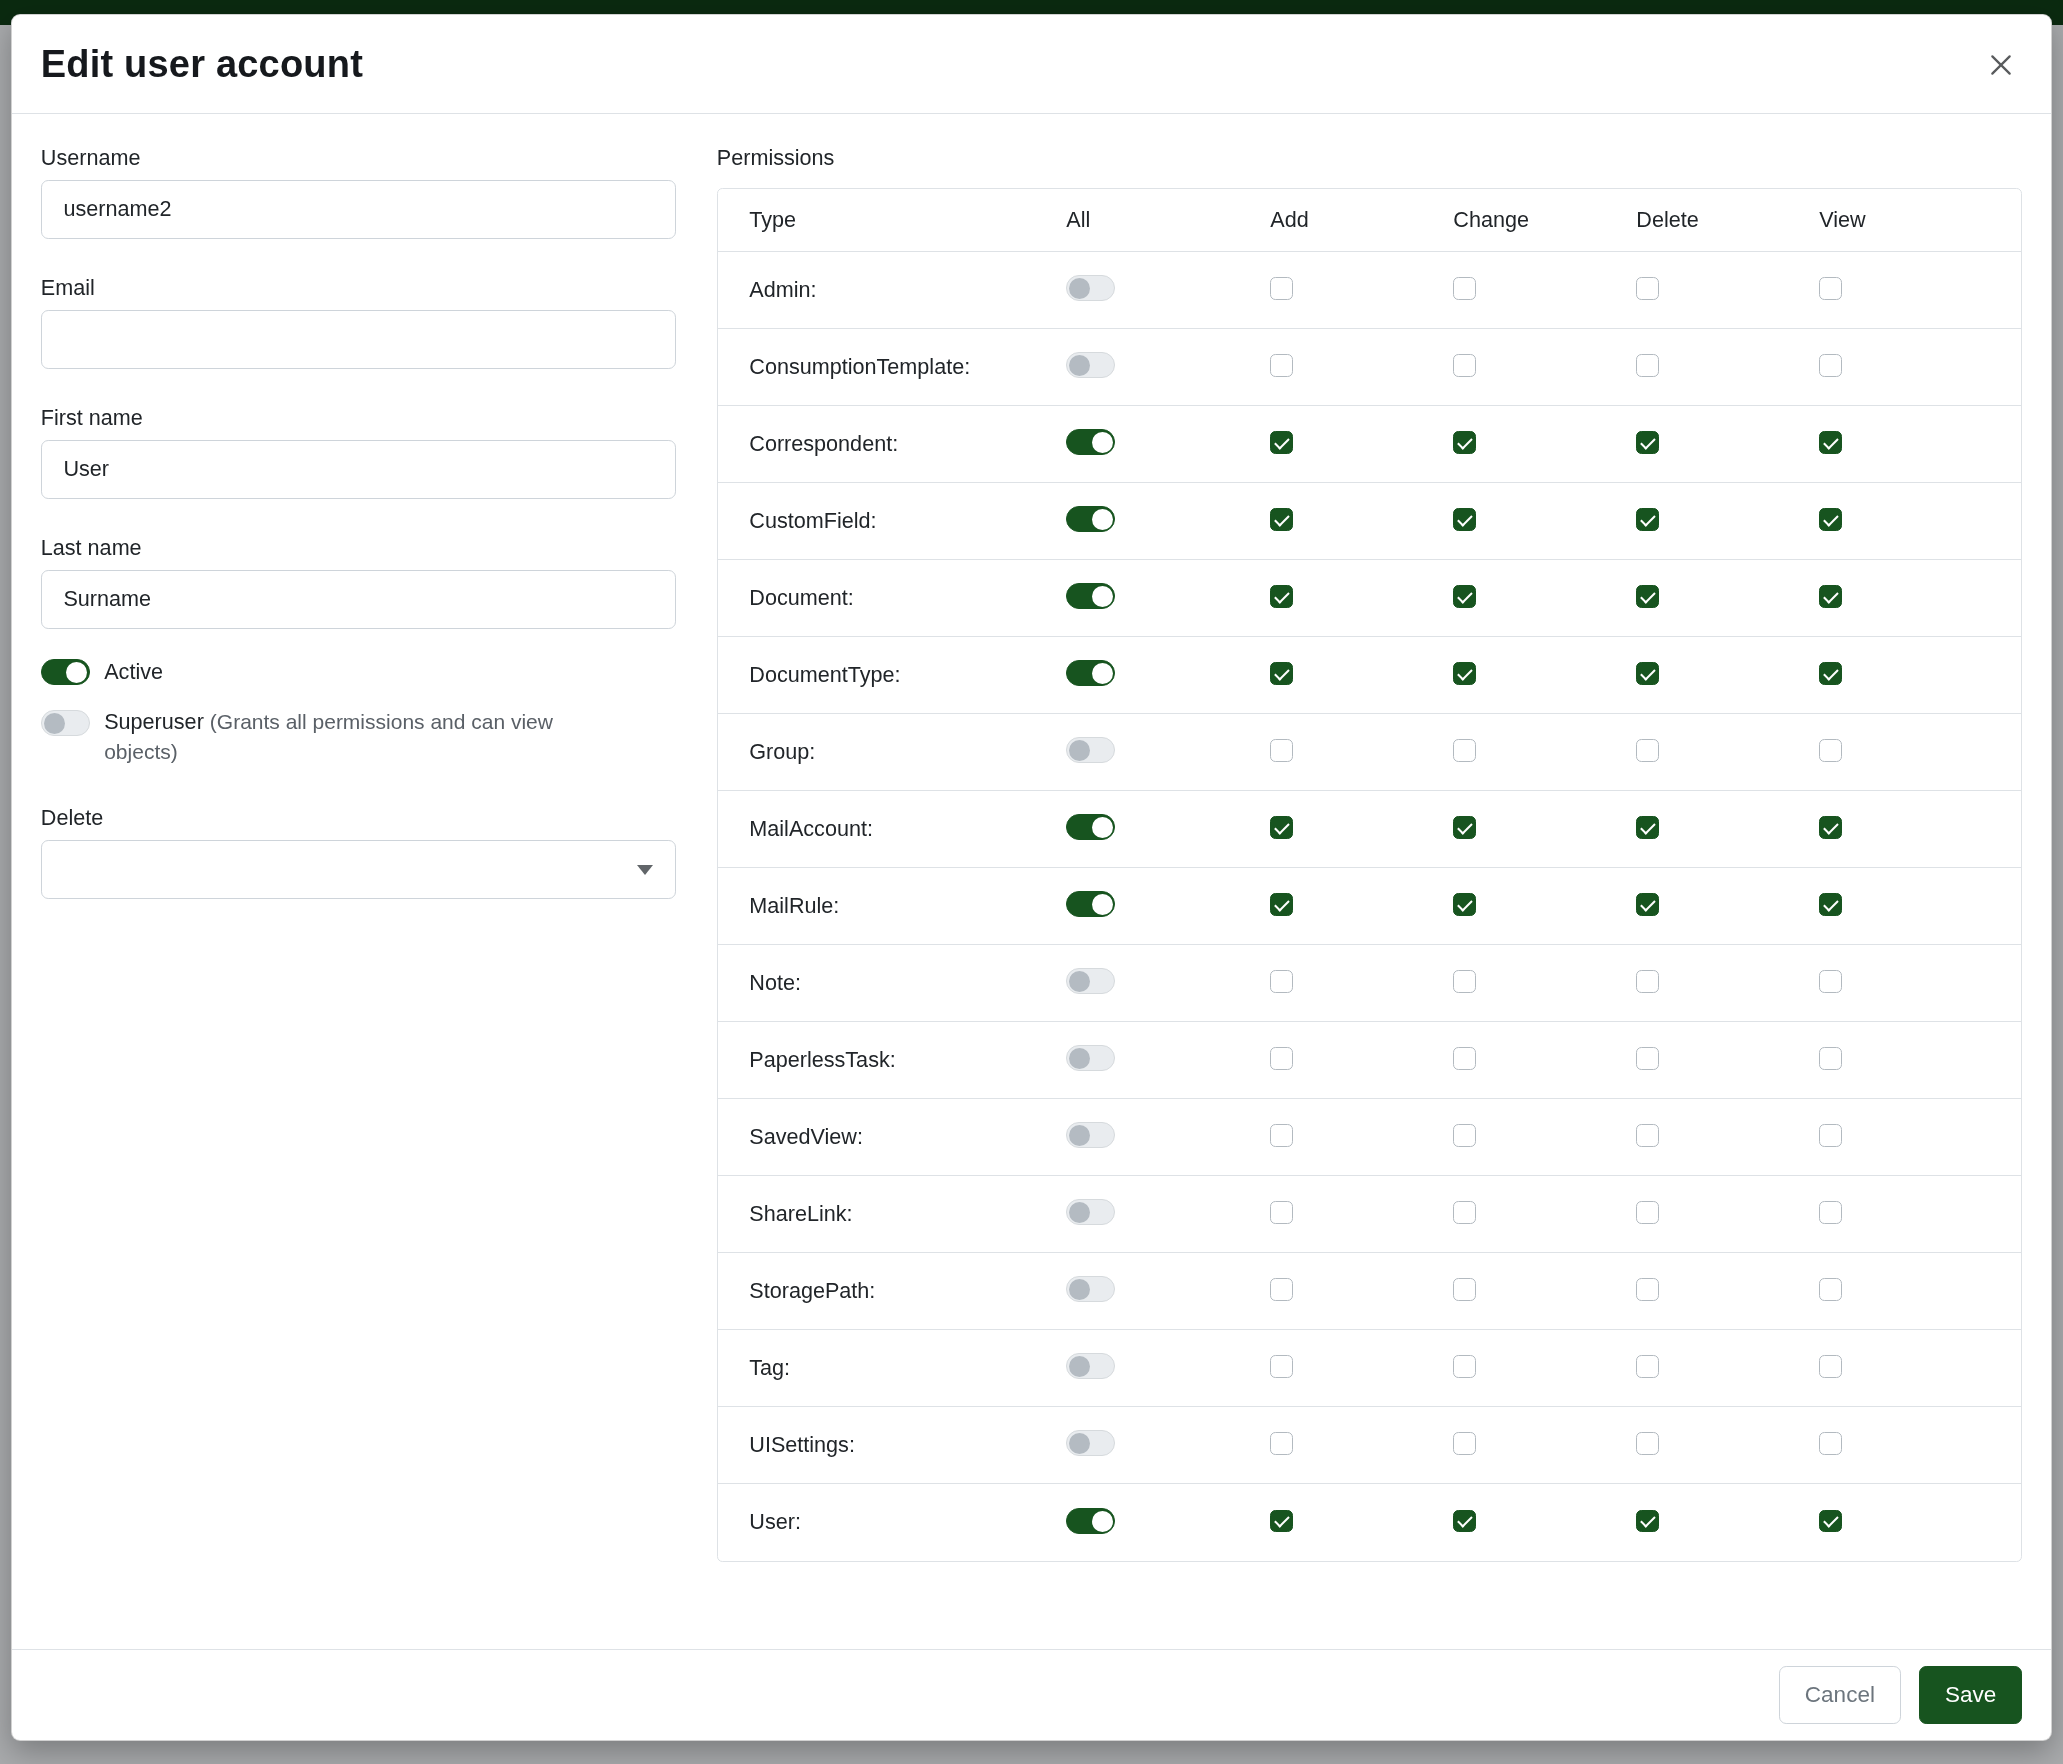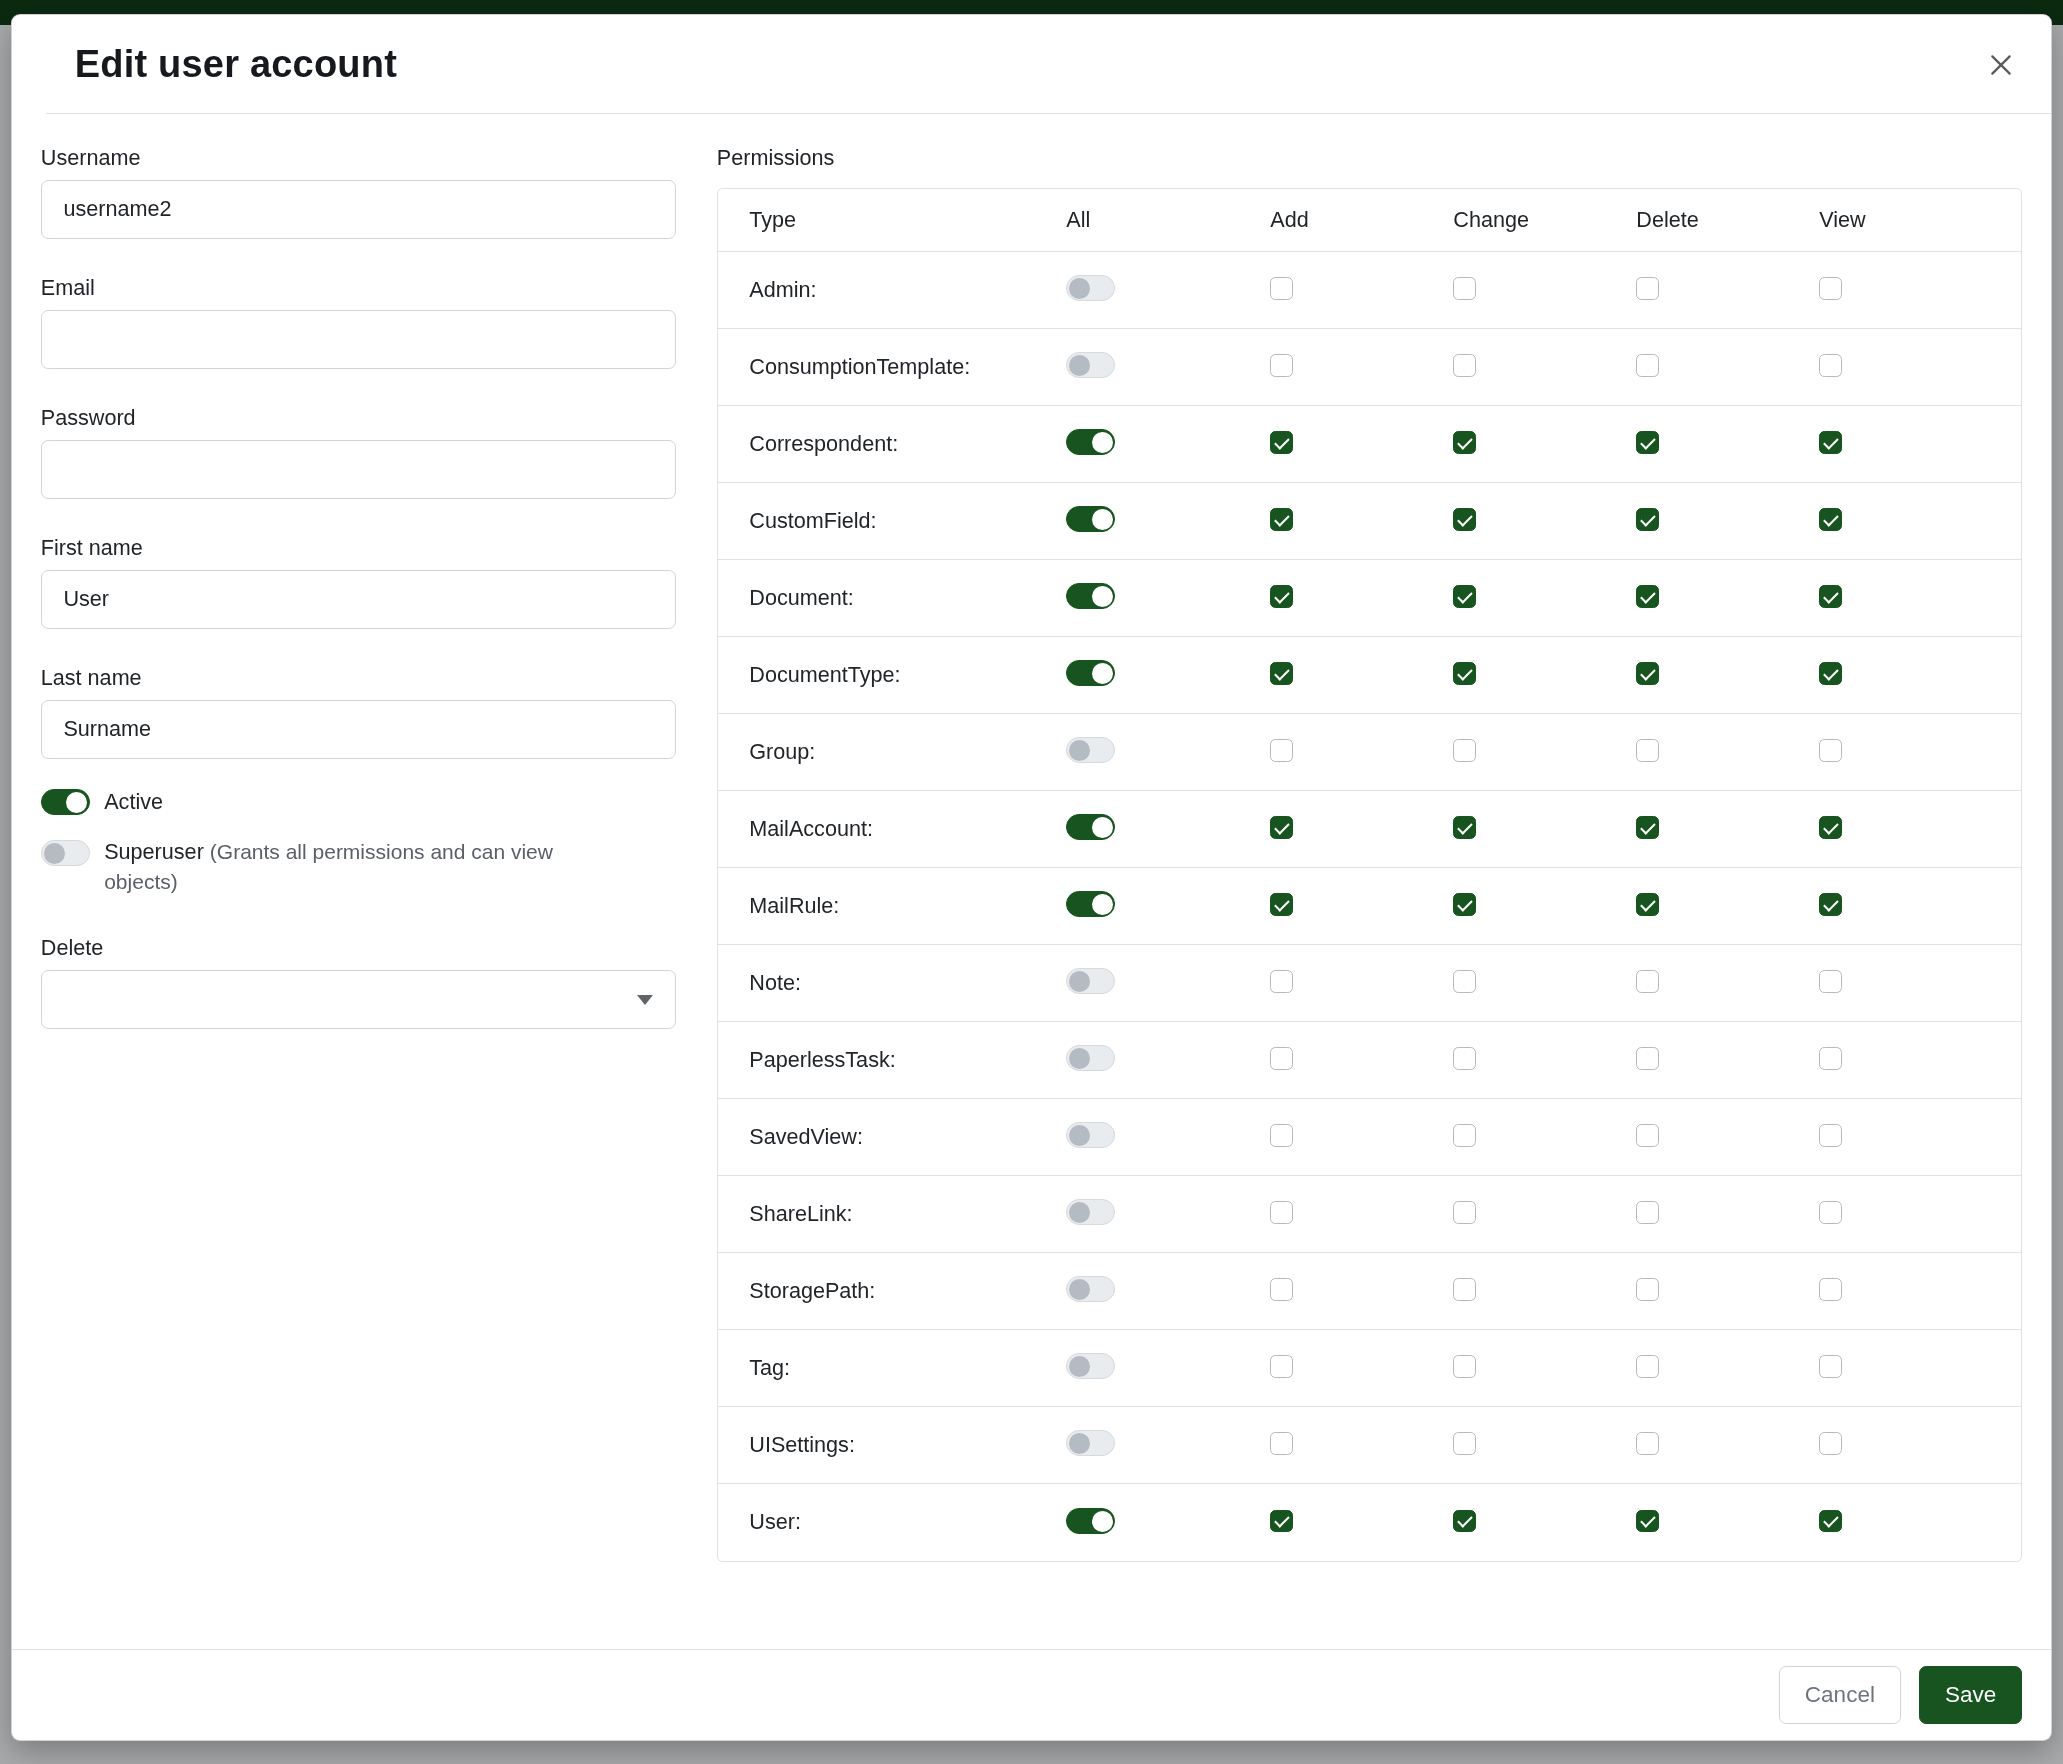--- a/index.html
+++ b/index.html
@@ -21,21 +21,20 @@
     box-shadow:0 10.8px 31px rgba(0,0,0,.28);
     display:flex; flex-direction:column;
     overflow:hidden;
   }
   
   .modal-header{
     display:flex; align-items:center; justify-content:space-between;
     padding:27px 27px 25px 29px;
     border-bottom:0.9px solid #dee2e6;
     flex:none;
-    margin-left:34px;
   }
   .modal-title{
     font-size:38px; font-weight:700; color:#16191d; letter-spacing:0.2px;
   }
   .close-btn{
     background:none; border:none; cursor:pointer; padding:7.2px; line-height:0;
   }
   
   .modal-body{
     flex:1; display:flex; padding:31px 29px 0 29px; gap:41px; overflow:hidden;
@@ -145,24 +144,20 @@
   <div class="modal-body">
 
     <div class="form-col">
       <div class="form-group">
         <label>Username</label>
         <input type="text" class="text-input" value="username2" style="">
       </div>
       <div class="form-group">
         <label>Email</label>
         <input type="text" class="text-input" value="" style="">
-      </div>
-      <div class="form-group">
-        <label>Password</label>
-        <input type="password" class="text-input" value="" style="">
       </div>
       <div class="form-group">
         <label>First name</label>
         <input type="text" class="text-input" value="User" style="">
       </div>
       <div class="form-group">
         <label>Last name</label>
         <input type="text" class="text-input" value="Surname" style="">
       </div>
 

